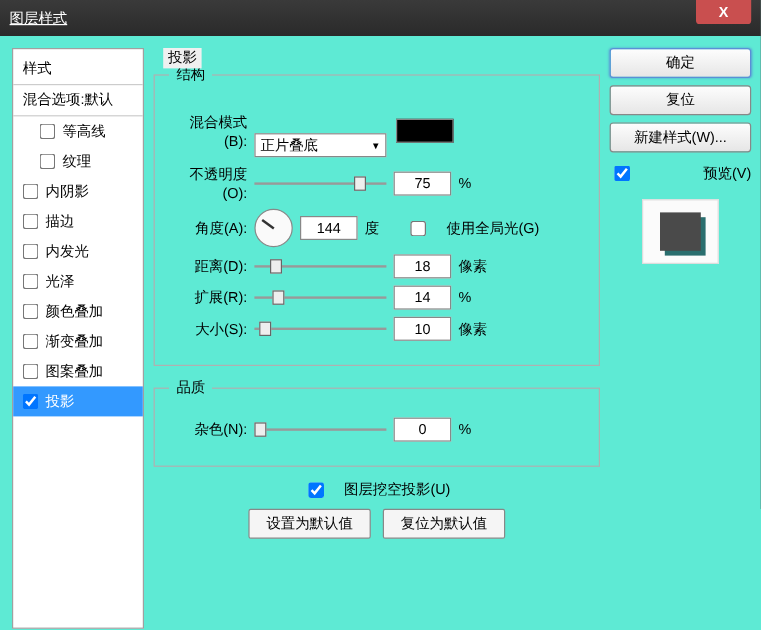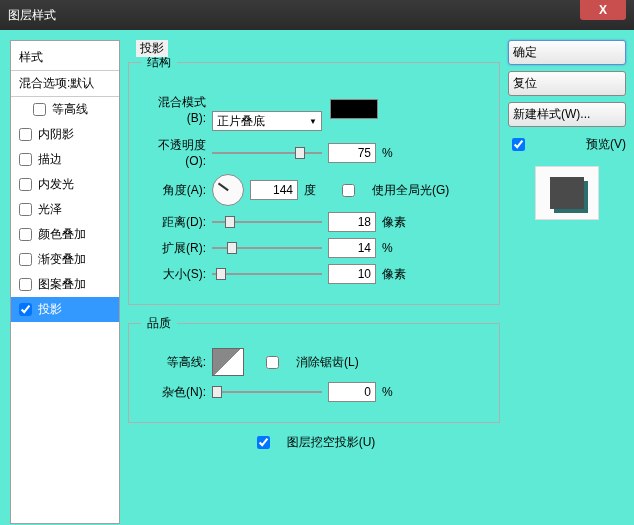--- a/index.html
+++ b/index.html
@@ -1,17 +1,17 @@
 <!DOCTYPE html>
 <html><head>
 <meta charset="utf-8">
 <style>
 * { box-sizing: border-box; font-family: "Microsoft YaHei", "SimSun", sans-serif; font-size: 12px; }
 body { margin: 0; background: #555; width: 634px; height: 525px; }
-.titlebar { height: 30px; background: linear-gradient(#3a3a3a, #2a2a2a); display: flex; align-items: center; padding: 0 8px; color: #fff; position: relative; }
+.titlebar { height: 30px; background: linear-gradient(#3a3a3a, #2a2a2a); display: flex; align-items: center; padding: 0 8px; color: #fff; position: relative; text-decoration: underline; }
 .titlebar .title { flex: 1; font-size: 12px; }
 .titlebar .close { width: 46px; height: 20px; background: #c94f4f; color: #fff; display: flex; align-items: center; justify-content: center; border-radius: 0 0 3px 3px; position: absolute; right: 8px; top: 0; font-weight: bold; }
 .dialog-body { background: #5eead4; height: 504px; display: flex; padding: 10px 8px 10px 10px; gap: 8px; }
 .left-panel { width: 110px; border: 1px solid #a0a0a0; background: #fff; padding: 4px 0; }
 .left-header { padding: 4px 8px; border-bottom: 1px solid #ccc; font-weight: 400; }
 .left-sub { padding: 4px 8px; border-bottom: 1px solid #ccc; }
 .left-item { padding: 4px 6px 4px 8px; display: flex; align-items: center; gap: 4px; }
 .left-item.selected { background: #3399ff; color: #fff; }
 .left-item input[type=checkbox] { margin: 0 2px 0 0; }
 .left-item .indent { width: 10px; }
@@ -20,30 +20,30 @@
 fieldset { border: 1px solid #b0b0b0; margin: 8px 0 10px 0; padding: 10px 12px 14px 12px; }
 fieldset legend { padding: 0 6px; }
 .row { display: flex; align-items: center; margin: 6px 0; gap: 6px; }
 .row .label { width: 65px; text-align: right; }
 .select { border: 1px solid #888; background: #fff; height: 20px; width: 110px; display: flex; align-items: center; padding: 0 4px; justify-content: space-between; margin-top: 24px; }
 .select .arrow { font-size: 8px; }
 .colorbox { width: 48px; height: 20px; background: #000; border: 1px solid #888; margin-left: 2px; }
 .slider { position: relative; width: 110px; height: 16px; }
 .slider .track { position: absolute; top: 7px; left: 0; right: 0; height: 2px; background: #999; }
 .slider .thumb { position: absolute; top: 2px; width: 10px; height: 12px; background: #eee; border: 1px solid #666; }
-.numbox { width: 48px; height: 20px; border: 1px solid #888; background: #fff; text-align: right; padding: 2px 4px; }
+.numbox { width: 48px; height: 20px; border: 1px solid #888; background: #fff; text-align: center; padding: 2px 4px; }
 .unit { width: 28px; }
 .dial { width: 32px; height: 32px; border: 1px solid #888; border-radius: 50%; background: #fafafa; position: relative; }
 .dial::after { content: ""; position: absolute; width: 2px; height: 12px; background: #333; left: 15px; top: 3px; transform-origin: 50% 13px; transform: rotate(-54deg); }
 .contour { width: 32px; height: 28px; border: 1px solid #666; background: linear-gradient(135deg, #888 50%, #fff 50%); }
 .cbx { display: flex; align-items: center; gap: 14px; }
 .btn-row { display: flex; gap: 10px; justify-content: center; margin-top: 6px; }
 .btn { border: 1px solid #888; background: #f5f5f5; padding: 3px 14px; border-radius: 2px; text-align: center; }
 .right-panel { width: 118px; display: flex; flex-direction: column; gap: 6px; align-items: stretch; }
-.rbtn { border: 1px solid #888; background: linear-gradient(#fdfdfd, #e6e6e6); padding: 3px 4px; border-radius: 3px; }
+.rbtn { border: 1px solid #888; background: linear-gradient(#fdfdfd, #e6e6e6); padding: 3px 4px; border-radius: 3px; text-align: center; }
 .rbtn.primary { border: 1px solid #5a8fd6; box-shadow: 0 0 2px #5a8fd6; }
 .preview-cbx { display: flex; align-items: center; justify-content: space-between; gap: 4px; margin-top: 2px; }
 .preview-thumb { width: 64px; height: 54px; margin: 6px auto 0; background: #fbfbfb; border: 1px solid #ddd; position: relative; display: flex; align-items: center; justify-content: center; }
 .preview-thumb::before { content: ""; width: 34px; height: 32px; background: #4a4a4a; box-shadow: 4px 4px 0 #2a6e6e; display: block; }
 input[type=checkbox] { width: 13px; height: 13px; }
 </style>
 </head>
 <body>
 
 <div class="titlebar">
@@ -56,20 +56,25 @@
   <div class="left-panel">
     <div class="left-header">样式</div>
     <div class="left-sub">混合选项:默认</div>
     <div id="left-items">
         <div class="left-item">
           <span class="indent"></span>
           <input type="checkbox" style="">
           <span>等高线</span>
         </div>
         <div class="left-item">
+          <span class="indent"></span>
+          <input type="checkbox" style="">
+          <span>纹理</span>
+        </div>
+        <div class="left-item">
           <input type="checkbox" style="">
           <span>内阴影</span>
         </div>
         <div class="left-item">
           <input type="checkbox" style="">
           <span>描边</span>
         </div>
         <div class="left-item">
           <input type="checkbox" style="">
           <span>内发光</span>
@@ -160,46 +165,41 @@
             <div class="thumb" style="left: 4%;"></div>
           </div>
         <input class="numbox" value="10" style="">
         <span class="unit">像素</span>
       </div>
     </fieldset>
 
     <fieldset>
       <legend>品质</legend>
 
-      <div class="row">
-        <span class="label">等高线:</span>
-        <div class="contour"></div>
-        <span style="width:6px"></span>
-        <label class="cbx">
-          <input type="checkbox" style="">
-          <span>消除锯齿(L)</span>
-        </label>
-      </div>
 
       <div class="row">
         <span class="label">杂色(N):</span>
         <div class="slider">
             <div class="track"></div>
             <div class="thumb" style="left: 0%;"></div>
           </div>
         <input class="numbox" value="0" style="">
         <span class="unit">%</span>
       </div>
     </fieldset>
 
     <div style="text-align:center;">
       <label class="cbx" style="justify-content:center;">
         <input type="checkbox" checked="" style="">
         <span>图层挖空投影(U)</span>
       </label>
+    </div>
+    <div class="btn-row">
+      <div class="btn">设置为默认值</div>
+      <div class="btn">复位为默认值</div>
     </div>
   </div>
 
   <div class="right-panel">
     <div class="rbtn primary">确定</div>
     <div class="rbtn">复位</div>
     <div class="rbtn">新建样式(W)...</div>
     <label class="preview-cbx">
       <input type="checkbox" checked="" style="">
       <span>预览(V)</span>

